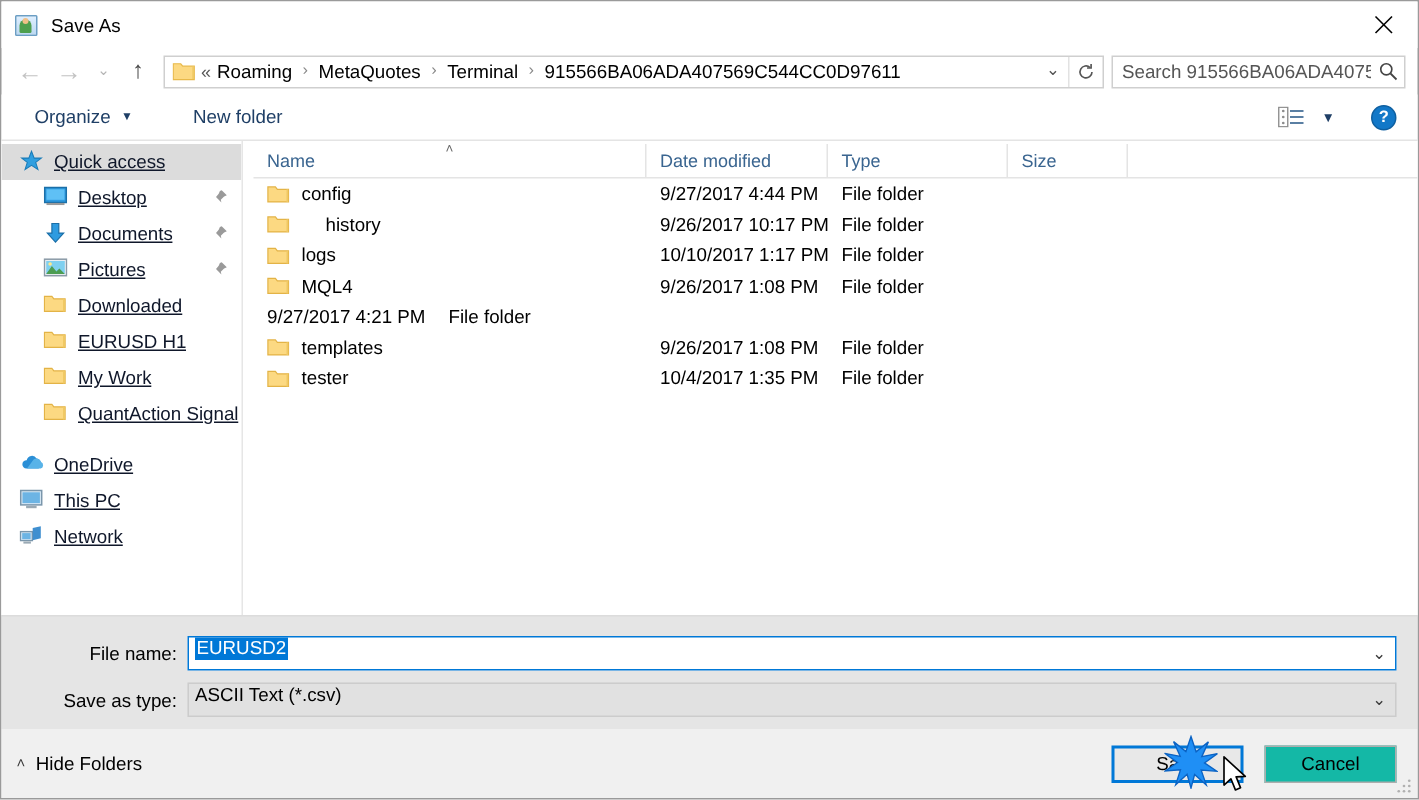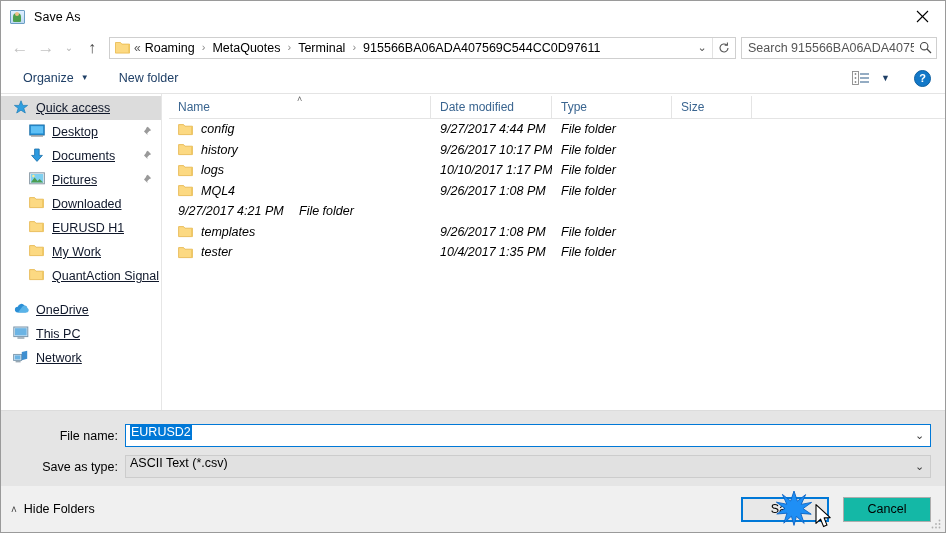--- a/index.html
+++ b/index.html
@@ -298,21 +298,21 @@
     box-sizing: border-box;
     border-right: 1px solid #e4e4e4;
     position: relative;
   }
   .sort-caret {
     position: absolute;
     left: 128px; top: -2px;
     font-size: 9px;
     color: #6a6a6a;
   }
-  .rows { flex: 1 1 auto; overflow: hidden; font-style: italic; }
+  .rows { flex: 1 1 auto; overflow: hidden; }
   .frow {
     height: 20.5px;
     display: flex;
     align-items: center;
     font-size: 12.5px;
     color: #000;
   }
   .cell-name {
     display: flex;
     align-items: center;
@@ -517,21 +517,21 @@
         </svg>
       </div>
     </div>
   </div>
 
   <div class="cmdbar">
     <div class="cmd-item">
       <span>Organize</span>
       <span class="cmd-caret">▼</span>
     </div>
-    <div class="cmd-item" style="margin-left:14px;">
+    <div class="cmd-item" style="margin-left:24px;">
       <span>New folder</span>
     </div>
     <div class="cmd-spacer"></div>
     <div class="cmd-item" style="padding:0 4px;">
       <span class="view-icon">
         <svg width="18" height="14" viewBox="0 0 18 14">
           <rect x="0.5" y="0.5" width="6" height="13" fill="none" stroke="#8c8c8c" stroke-width="0.9"></rect>
           <circle cx="3.5" cy="3" r="0.9" fill="#8c8c8c"></circle>
           <circle cx="3.5" cy="7" r="0.9" fill="#8c8c8c"></circle>
           <circle cx="3.5" cy="11" r="0.9" fill="#8c8c8c"></circle>
@@ -713,21 +713,21 @@
               </svg>
             </span>
             <span>config</span>
           </div>
           <div class="cell-date" style="width:121px;">9/27/2017 4:44 PM</div>
           <div class="cell-type" style="width:120px;">File folder</div>
           <div class="cell-size" style="width:80px;"></div>
         </div>
 
         <div class="frow">
-          <div class="cell-name" style="width:262px;">
+          <div class="cell-name" style="width:262px;gap:16px;">
             <span class="folder-ico">
               <svg width="15" height="13" viewBox="0 0 15 13">
                 <path d="M0.6 1.6 h5 l1.3 1.6 h7.5 v8.4 h-13.8 z" fill="#fcd982" stroke="#e3b346" stroke-width="0.8"></path>
                 <path d="M13 3.2 v8.4 h1.2 v-8.4 z" fill="#f0c964"></path>
               </svg>
             </span>
             <span>history</span>
           </div>
           <div class="cell-date" style="width:121px;">9/26/2017 10:17 PM</div>
           <div class="cell-type" style="width:120px;">File folder</div>

